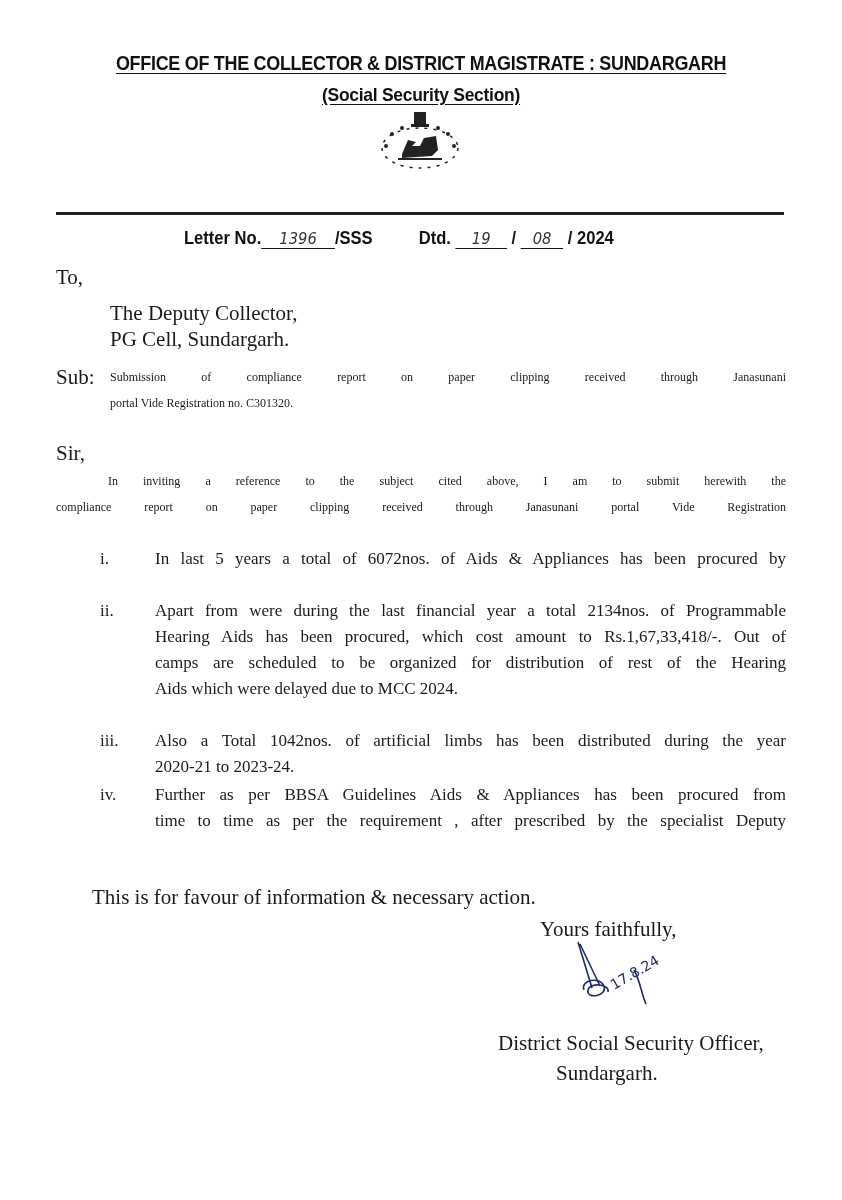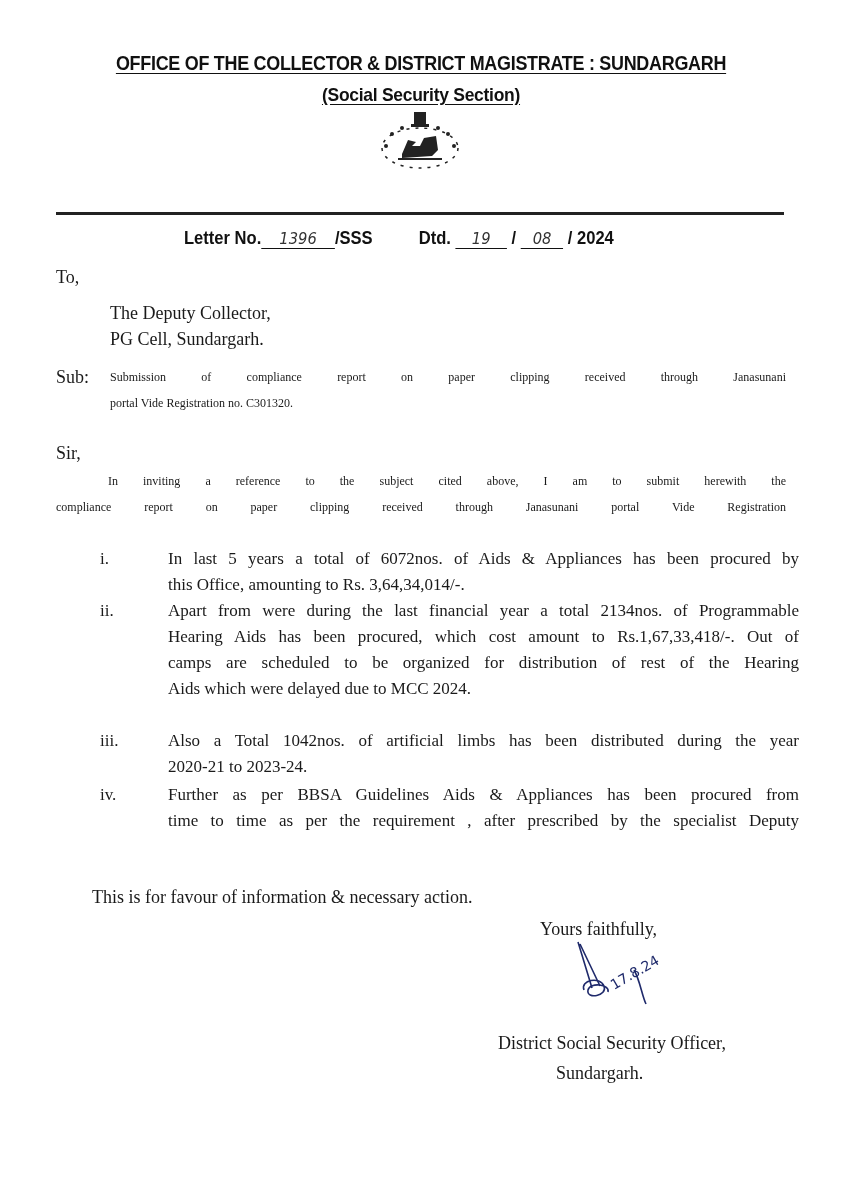--- a/index.html
+++ b/index.html
@@ -16,26 +16,26 @@
   .title1 { top: 52px; left: 0; width: 842px; text-align: center; font-size: 19.5px; transform: scaleX(0.92); }
   .title2 { top: 84px; left: 0; width: 842px; text-align: center; font-size: 19px; transform: scaleX(0.92); }
   .emblem { top: 110px; left: 372px; width: 96px; height: 62px; }
   .rule { top: 212px; left: 56px; width: 728px; height: 3px; background: #222; }
   .letterline {
     top: 228px; left: 184px; font-family: "Liberation Sans", "DejaVu Sans", sans-serif;
     font-weight: bold; font-size: 18px; white-space: nowrap; color: #111; transform: scaleX(0.92); transform-origin: left;
   }
   .blank { display: inline-block; border-bottom: 1.5px solid #111; text-align: center;
     font-family: "DejaVu Sans", sans-serif; font-weight: normal; font-style: italic; color: #333; font-size: 16px; }
-  .txt { font-size: 18px; line-height: 26px; white-space: nowrap; }
+  .txt { font-size: 21px; line-height: 26px; white-space: nowrap; }
   .para { font-size: 12px; line-height: 26px; text-align: justify; text-align-last: left; }
   .just-line { text-align: justify; text-align-last: justify; display: block; }
   .item { position: absolute; left: 100px; width: 686px; }
   .item .num { position: absolute; left: 0; top: 0; font-size: 17px; line-height: 26px; }
-  .item .body { position: absolute; left: 55px; width: 631px; font-size: 17px; line-height: 26px; margin-left: 13px; }
+  .item .body { position: absolute; left: 55px; width: 631px; font-size: 17px; line-height: 26px; }
   .sig { top: 940px; left: 570px; width: 120px; height: 100px; }
 </style>
 </head>
 <body>
 
 <div class="abs hdr title1">OFFICE OF THE COLLECTOR &amp; DISTRICT MAGISTRATE : SUNDARGARH</div>
 <div class="abs hdr title2">(Social Security Section)</div>
 
 <div class="abs emblem">
   <svg width="96" height="62" viewBox="0 0 96 62">
@@ -79,21 +79,20 @@
 
 <div class="abs para" style="top:468px;left:56px;width:730px">
   <span class="just-line" style="padding-left:52px">In inviting a reference to the subject cited above, I am to submit herewith the</span>
   <span class="just-line">compliance report on paper clipping received through Janasunani portal Vide Registration</span>
 </div>
 
 <div class="item" style="top:546px">
   <div class="num">i.</div>
   <div class="body">
     <span class="just-line">In last 5 years a total of 6072nos. of Aids &amp; Appliances has been procured by</span>
-    <span style="display:block">this Office,  amounting to Rs. 3,64,34,014/-.</span>
   </div>
 </div>
 
 <div class="item" style="top:598px">
   <div class="num">ii.</div>
   <div class="body">
     <span class="just-line">Apart from were during the last financial year a total 2134nos. of Programmable</span>
     <span class="just-line">Hearing Aids has been procured, which cost amount to Rs.1,67,33,418/-. Out of</span>
     <span class="just-line">camps are scheduled to be organized for distribution of rest of the Hearing</span>
     <span style="display:block">Aids which were delayed due to MCC 2024.</span>

